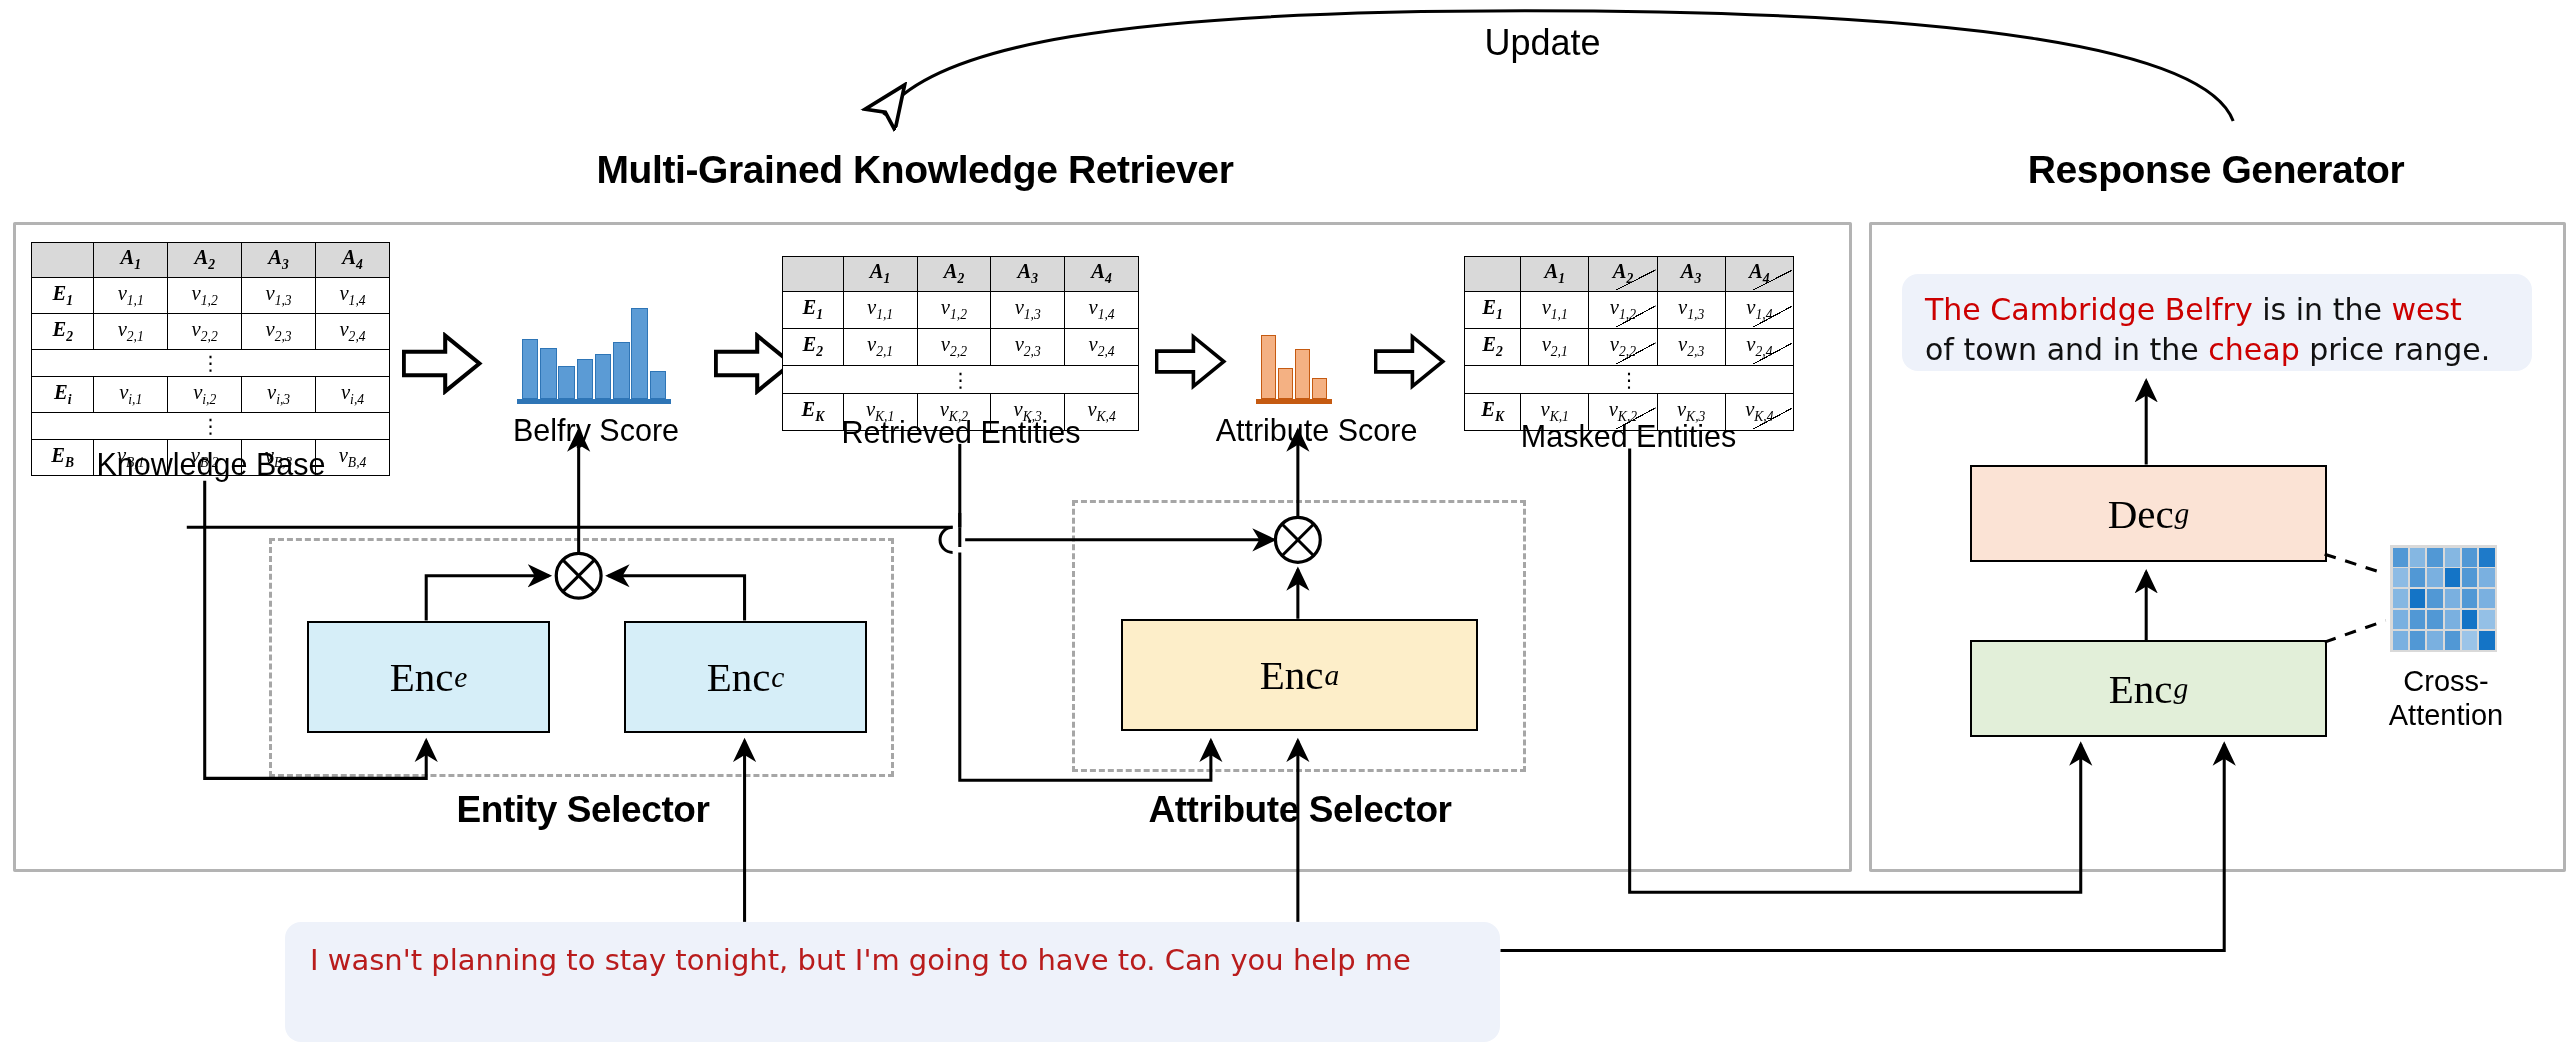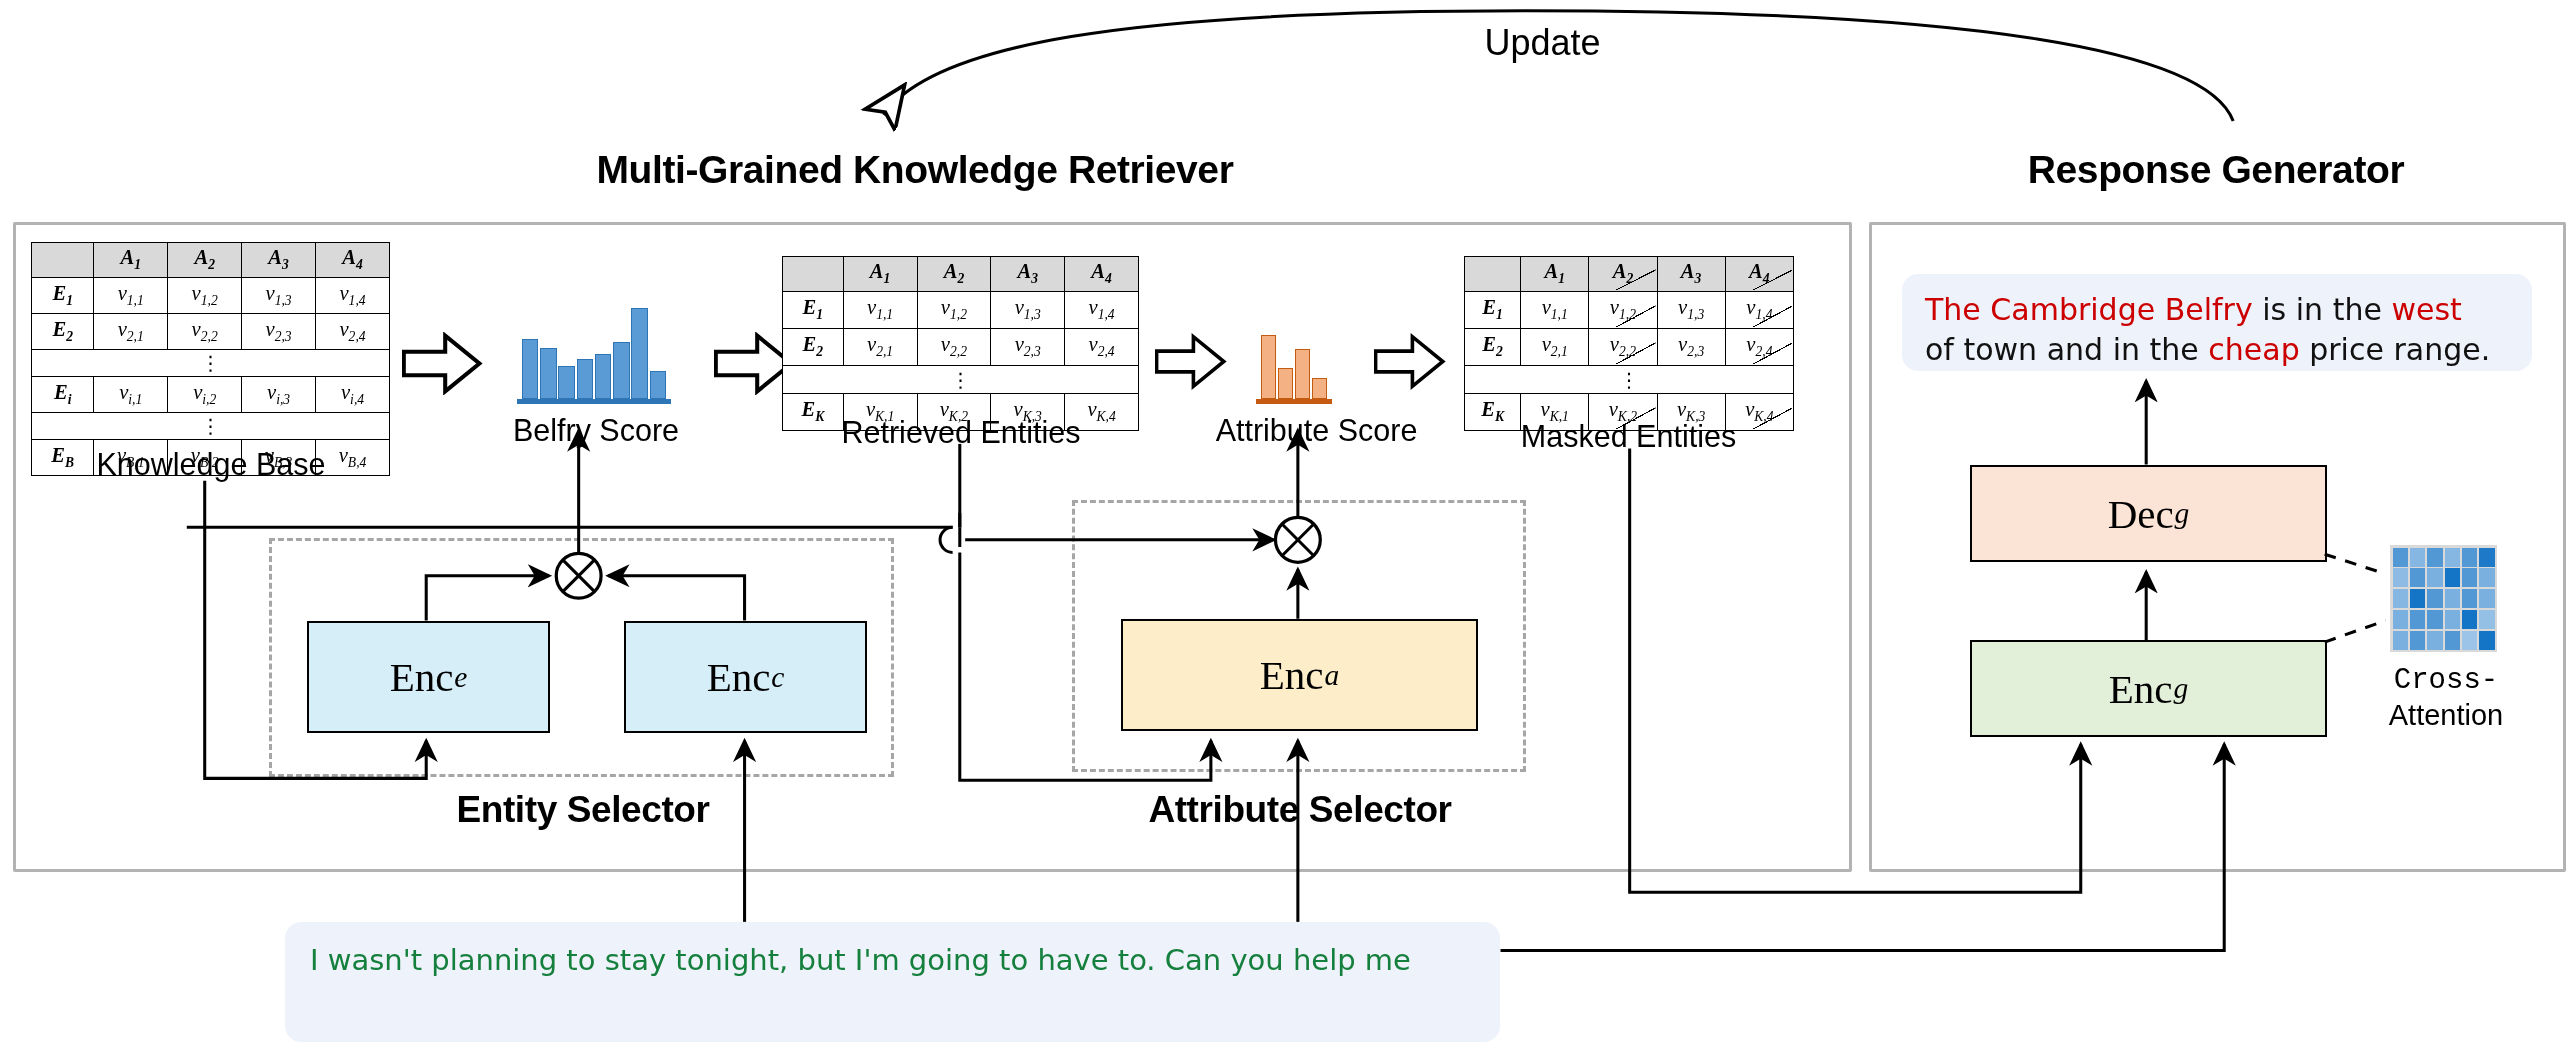--- a/index.html
+++ b/index.html
@@ -41,21 +41,21 @@
 
   
   .dashgroup{position:absolute;border:3.6px dashed #a6a6a6;}
 
   
   .bubble{position:absolute;background:#eef2fa;border-radius:16px;
           font-family:"DejaVu Sans",sans-serif;}
   .bubble .ln{display:block;white-space:nowrap;}
   .resp-text{font-size:30px;line-height:1.34;color:#111;padding:16px 23px;}
   .resp-text .hl{color:#cc0000;}
-  .user-text{font-size:29px;line-height:1.42;color:#15803d;padding:18px 25px;}
+  .user-text{font-size:29px;line-height:1.42;color:#b91c1c;padding:18px 25px;}
 
   
   .histo{position:absolute;display:flex;align-items:flex-end;gap:1.8px;}
   .histo .bar{width:100%;}
   .histo .base{position:absolute;left:-5.4px;right:-5.4px;bottom:-4.5px;height:4.5px;}
   .histo-blue .bar{background:#5b9bd5;border:1.3px solid #2e75b6;}
   .histo-blue .base{background:#2e75b6;}
   .histo-orange .bar{background:#f4b183;border:1.3px solid #c55a11;}
   .histo-orange .base{background:#c55a11;}
 
@@ -306,21 +306,21 @@
       <span style="background:rgb(20,116,198);"></span>
       <span style="background:rgb(148,192,230);"></span>
       <span style="background:rgb(122,176,224);"></span>
       <span style="background:rgb(81,152,213);"></span>
       <span style="background:rgb(122,176,224);"></span>
       <span style="background:rgb(81,152,213);"></span>
       <span style="background:rgb(155,196,232);"></span>
       <span style="background:rgb(20,116,198);"></span>
     </div>
   <div class="lbl" style="left:2361px;top:664px;width:170px;">
-    <span style="display:block;font-family:Liberation Mono, monospace;">Cross-</span>
+    <span style="display:block;">Cross-</span>
     <span style="display:block;">Attention</span>
   </div>
 
   <div class="bubble" style="left:1902px;top:274px;width:630px;height:97px;">
     <div class="resp-text">
       <span class="ln" id="resp-l1"><span class="hl">The Cambridge Belfry</span><span class=""> is in the </span><span class="hl">west</span></span>
       <span class="ln" id="resp-l2"><span class="">of town and in the </span><span class="hl">cheap</span><span class=""> price range.</span></span>
     </div>
   </div>
 

